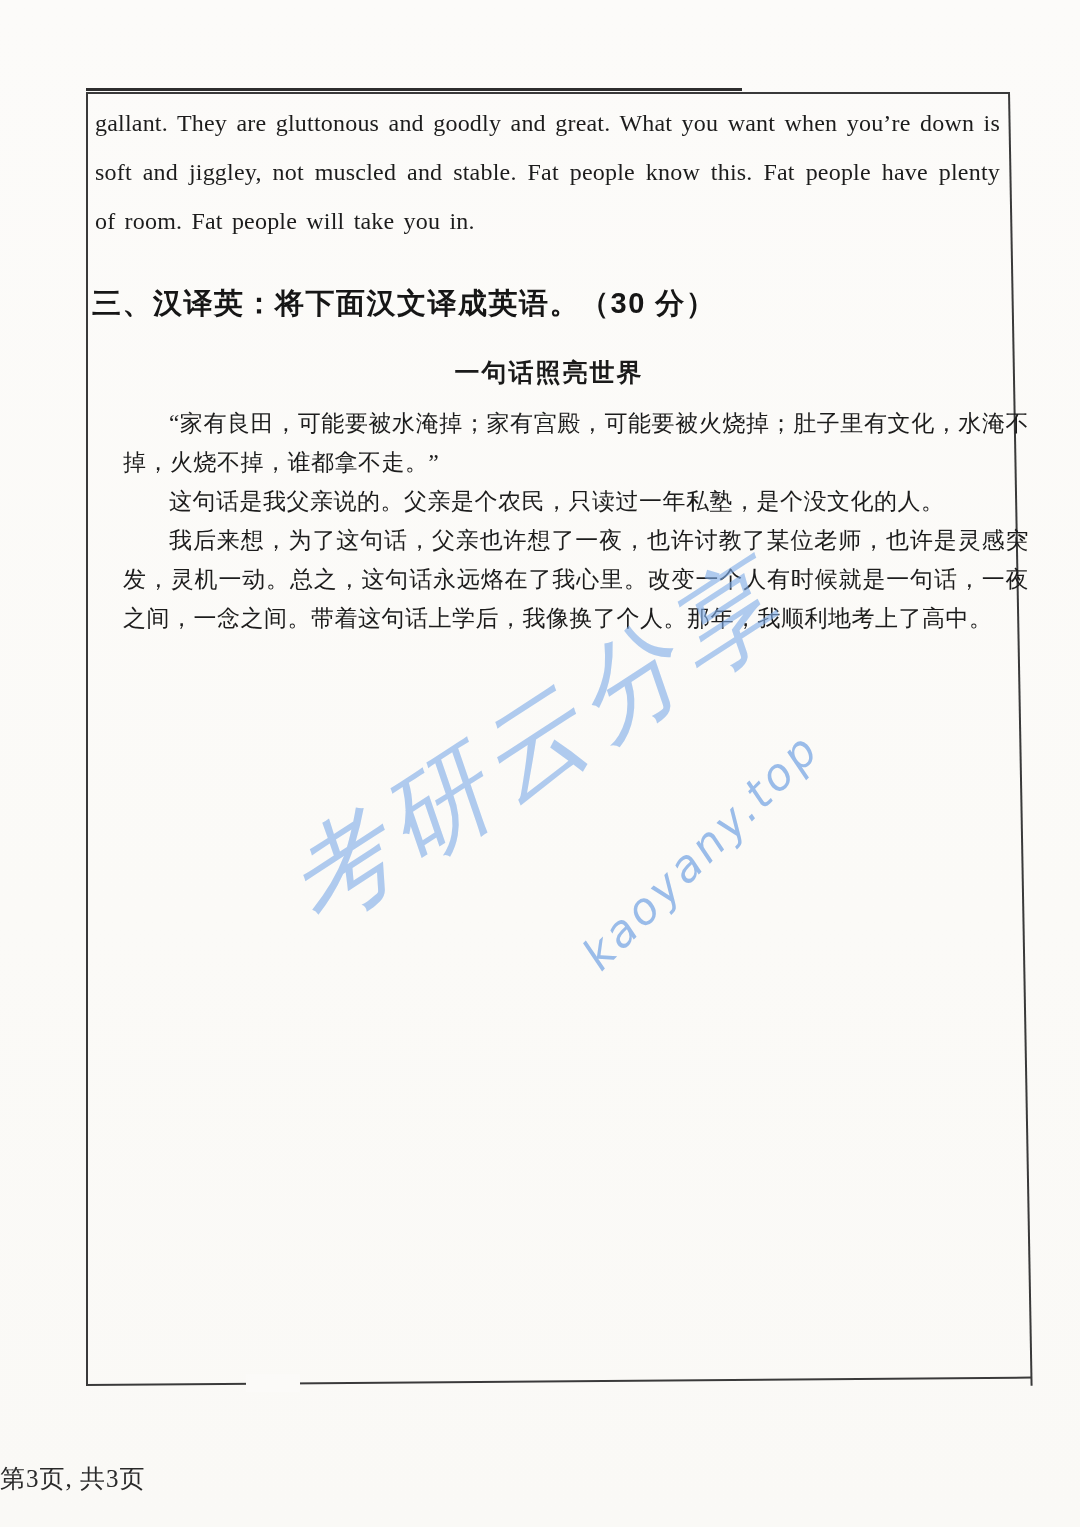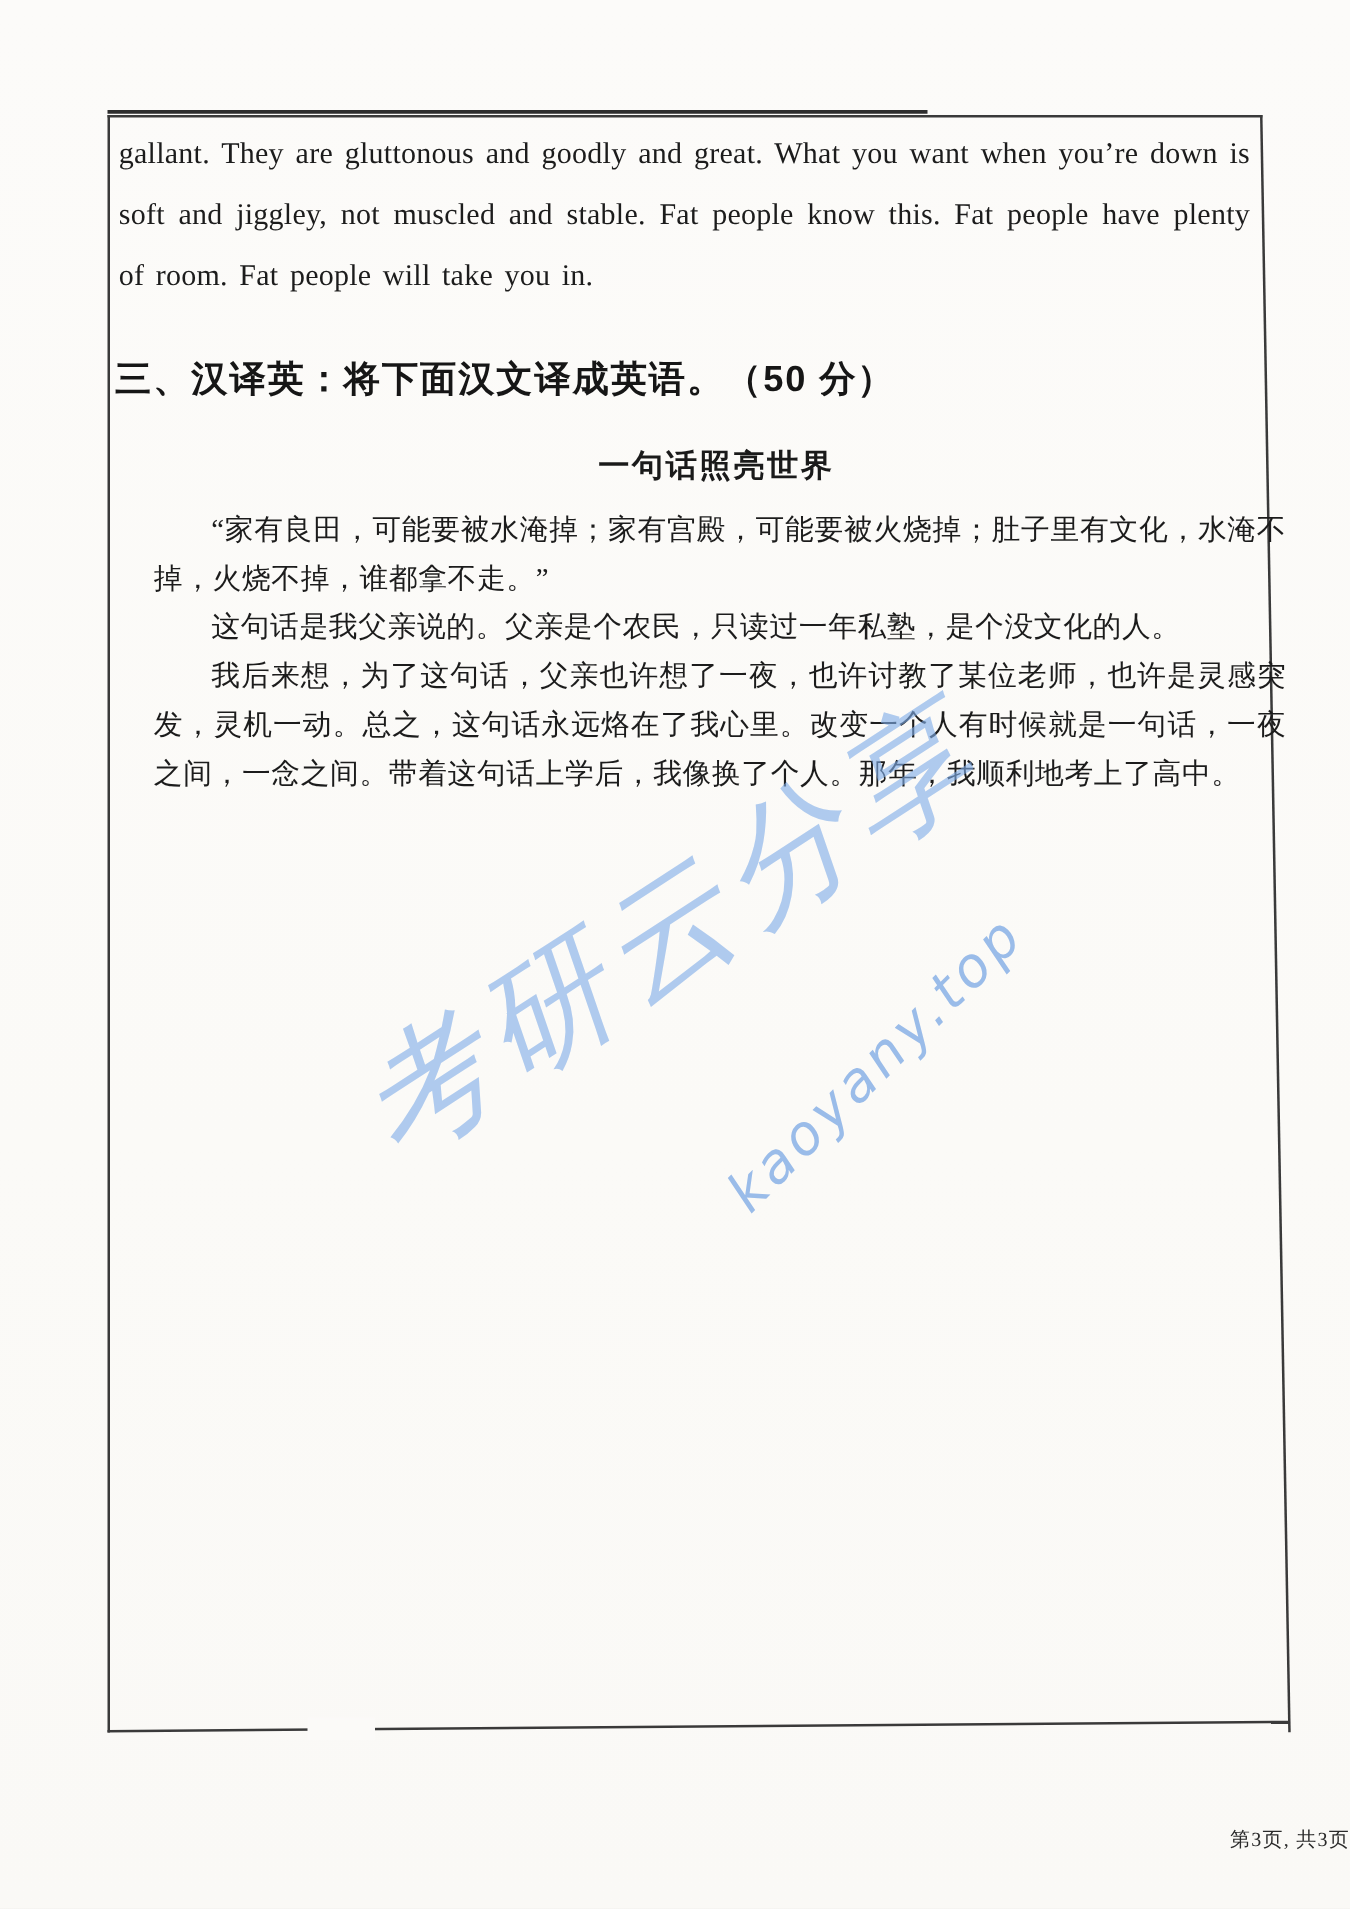--- a/index.html
+++ b/index.html
@@ -30,30 +30,30 @@
   }
   .heading{
     position:absolute;left:92px;top:284px;width:900px;z-index:2;
     font-family:"Liberation Sans","DejaVu Sans",sans-serif;
     font-weight:700;font-size:29px;letter-spacing:1.5px;color:#161616;
   }
   .ptitle{
     position:absolute;left:88px;top:356px;width:922px;z-index:2;
     text-align:center;
     font-family:"Liberation Sans","DejaVu Sans",sans-serif;
-    font-weight:700;font-size:25px;letter-spacing:2px;color:#1a1a1a;margin-left:24px;
+    font-weight:700;font-size:25px;letter-spacing:2px;color:#1a1a1a;
   }
   .bodytext{
     position:absolute;left:95px;top:404px;width:906px;z-index:2;
     font-size:23px;line-height:39px;text-align:justify;letter-spacing:0.5px;margin-left:28px;
   }
   .bodytext p{margin:0;text-indent:2em;}
   .footer{
     position:absolute;left:0;top:1462px;width:1080px;z-index:2;
-    text-align:right;font-size:16px;letter-spacing:1px;color:#2a2a2a;
+    text-align:left;font-size:25px;letter-spacing:1px;color:#2a2a2a;
   }
 
   
   .wm{position:absolute;pointer-events:none;white-space:nowrap;z-index:4;user-select:none;}
   .wm-cn{
     left:298px;top:830px;
     font-size:104px;letter-spacing:10px;font-style:italic;font-weight:400;
     font-family:"DejaVu Sans","Liberation Sans",sans-serif;
     color:rgba(128,173,233,0.62);
     transform:rotate(-33deg);transform-origin:0 50%;
@@ -73,21 +73,21 @@
 
   <div class="b-line b-top"></div>
   <div class="b-line b-top-extra"></div>
   <div class="b-line b-left"></div>
   <div class="b-line b-right"></div>
   <div class="b-line b-bottom"></div>
   <div class="b-gap"></div>
 
   <div class="english">gallant. They are gluttonous and goodly and great. What you want when you’re down is soft and jiggley, not muscled and stable. Fat people know this. Fat people have plenty of room. Fat people will take you in.</div>
 
-  <div class="heading">三、汉译英：将下面汉文译成英语。（50 分）</div>
+  <div class="heading">三、汉译英：将下面汉文译成英语。（30 分）</div>
 
   <div class="ptitle">一句话照亮世界</div>
 
   <div class="bodytext">
     <p>“家有良田，可能要被水淹掉；家有宫殿，可能要被火烧掉；肚子里有文化，水淹不掉，火烧不掉，谁都拿不走。”</p>
     <p>这句话是我父亲说的。父亲是个农民，只读过一年私塾，是个没文化的人。</p>
     <p>我后来想，为了这句话，父亲也许想了一夜，也许讨教了某位老师，也许是灵感突发，灵机一动。总之，这句话永远烙在了我心里。改变一个人有时候就是一句话，一夜之间，一念之间。带着这句话上学后，我像换了个人。那年，我顺利地考上了高中。</p>
   </div>
 
   <div class="wm wm-cn">考研云分享</div>

